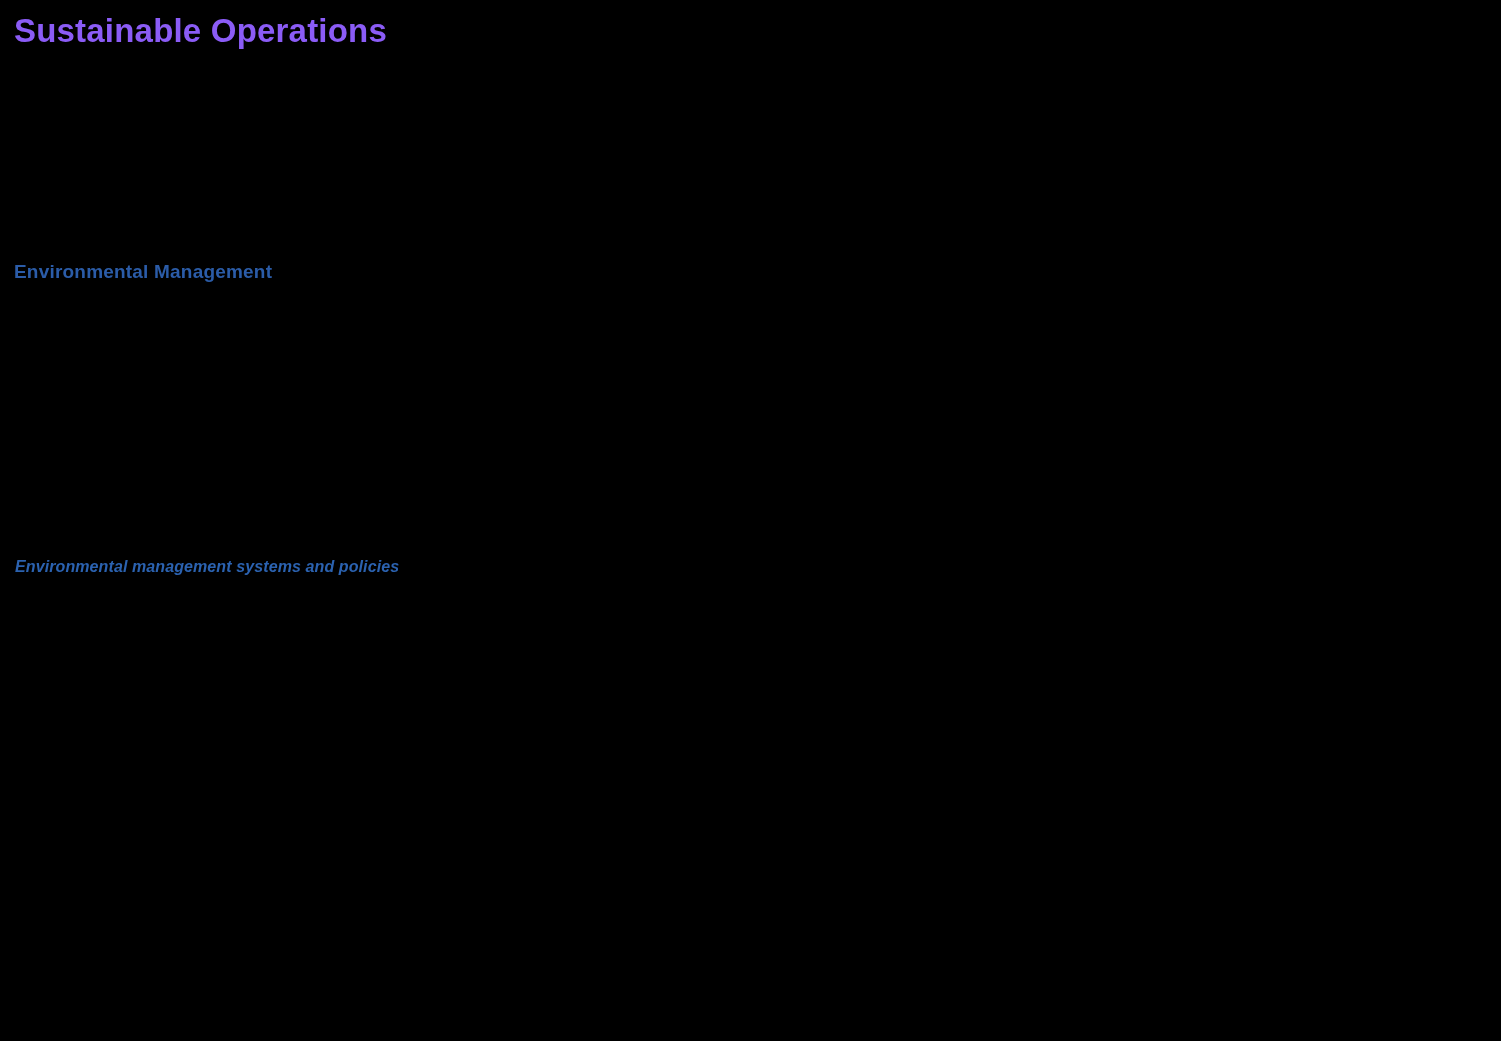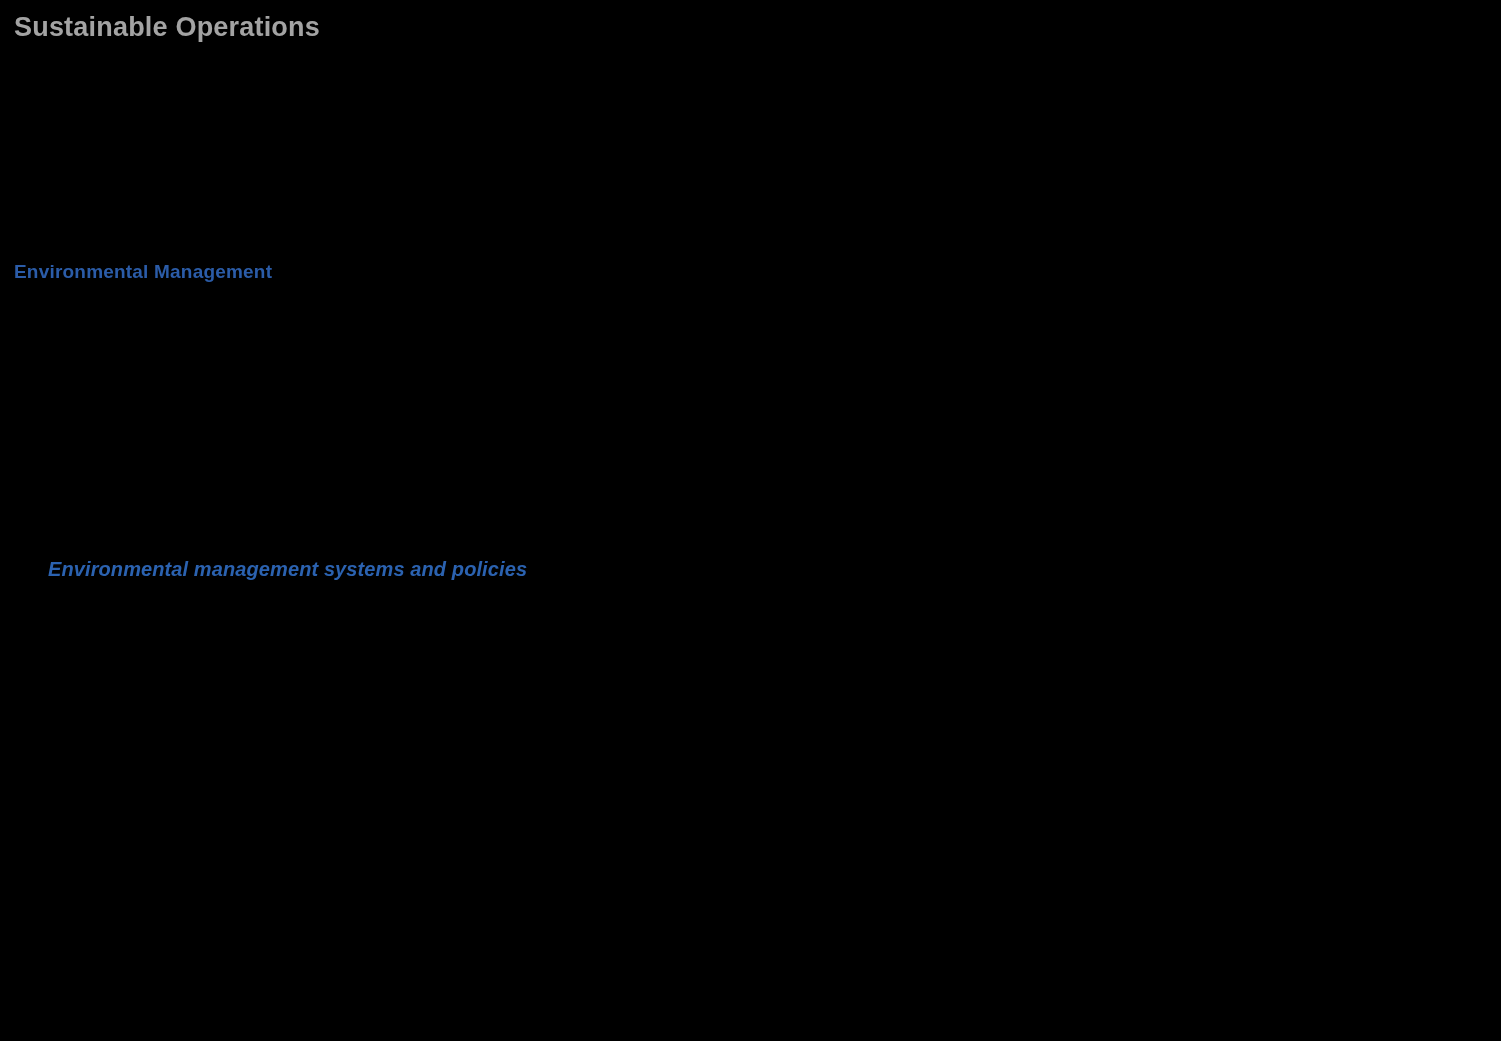--- a/index.html
+++ b/index.html
@@ -17,47 +17,46 @@
   }
   .page {
     position: absolute;
     inset: 0;
     background: #000000;
   }
   .heading-main {
     position: absolute;
     left: 14px;
     top: 12px;
-    font-size: 27px;
+    font-size: 33px;
     font-weight: 600;
     letter-spacing: 0.2px;
-    color: #a3a3a3;
+    color: #8b5cf6;
     white-space: nowrap;
   }
   .heading-section {
     position: absolute;
     left: 14px;
     top: 261px;
     font-size: 19px;
     font-weight: 600;
     letter-spacing: 0.2px;
     color: #2b5ca8;
     white-space: nowrap;
   }
   .caption-italic {
     position: absolute;
     left: 15px;
     top: 558px;
-    font-size: 20px;
+    font-size: 16px;
     font-weight: 700;
     font-style: italic;
     letter-spacing: 0.1px;
     color: #2b62b0;
     white-space: nowrap;
-    margin-left: 33px;
   }
 </style>
 </head>
 <body>
 
 <div class="page">
 
   <div class="heading-main">Sustainable Operations</div>
 
   <div class="heading-section">Environmental Management</div>

